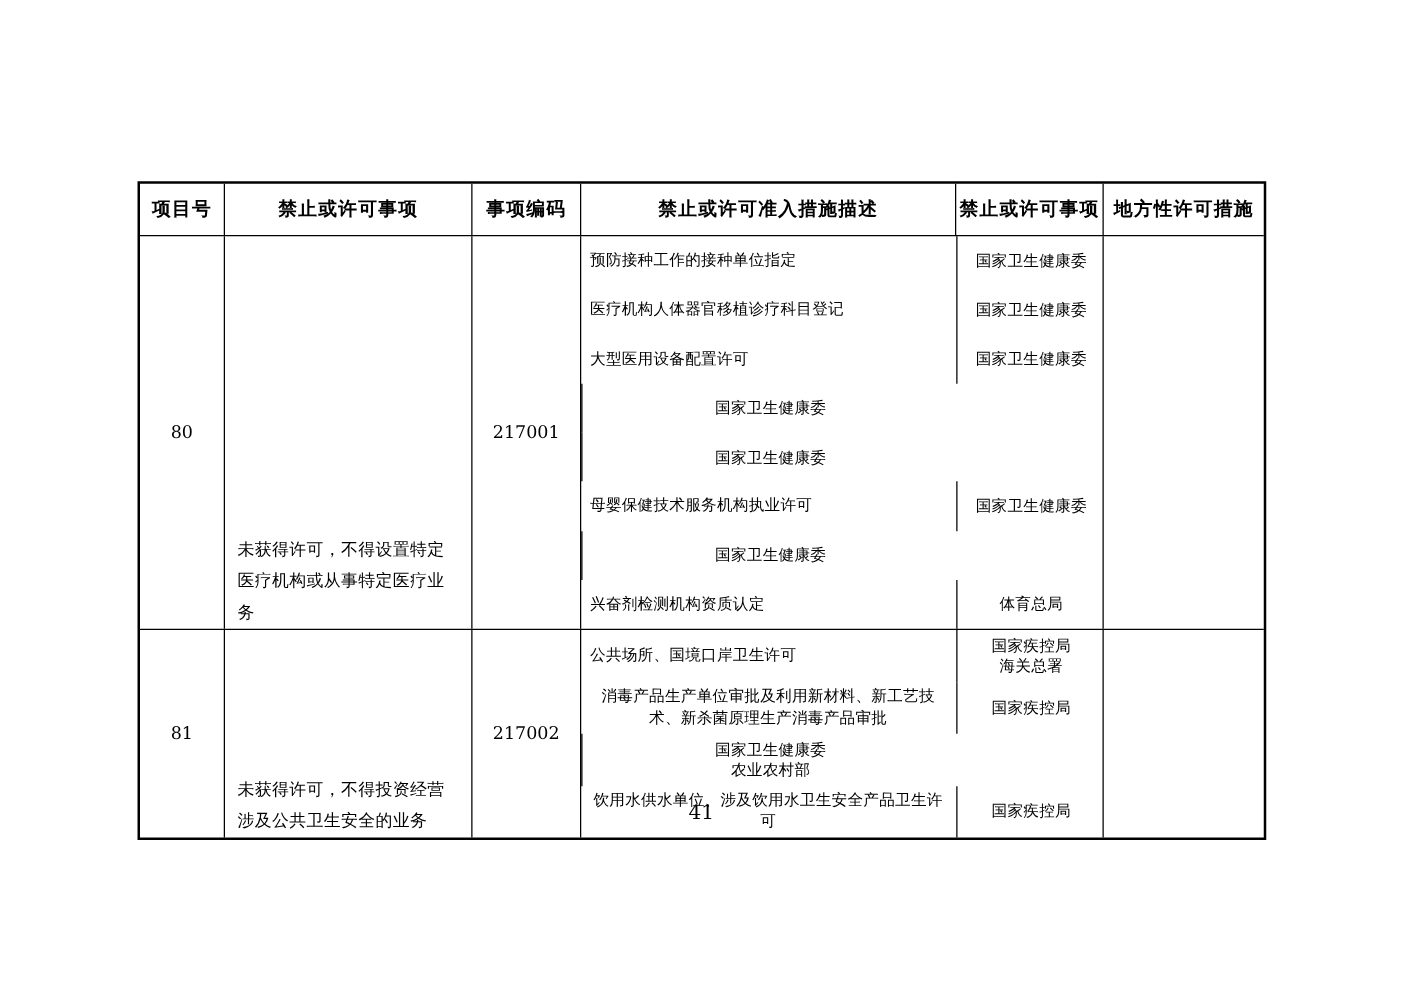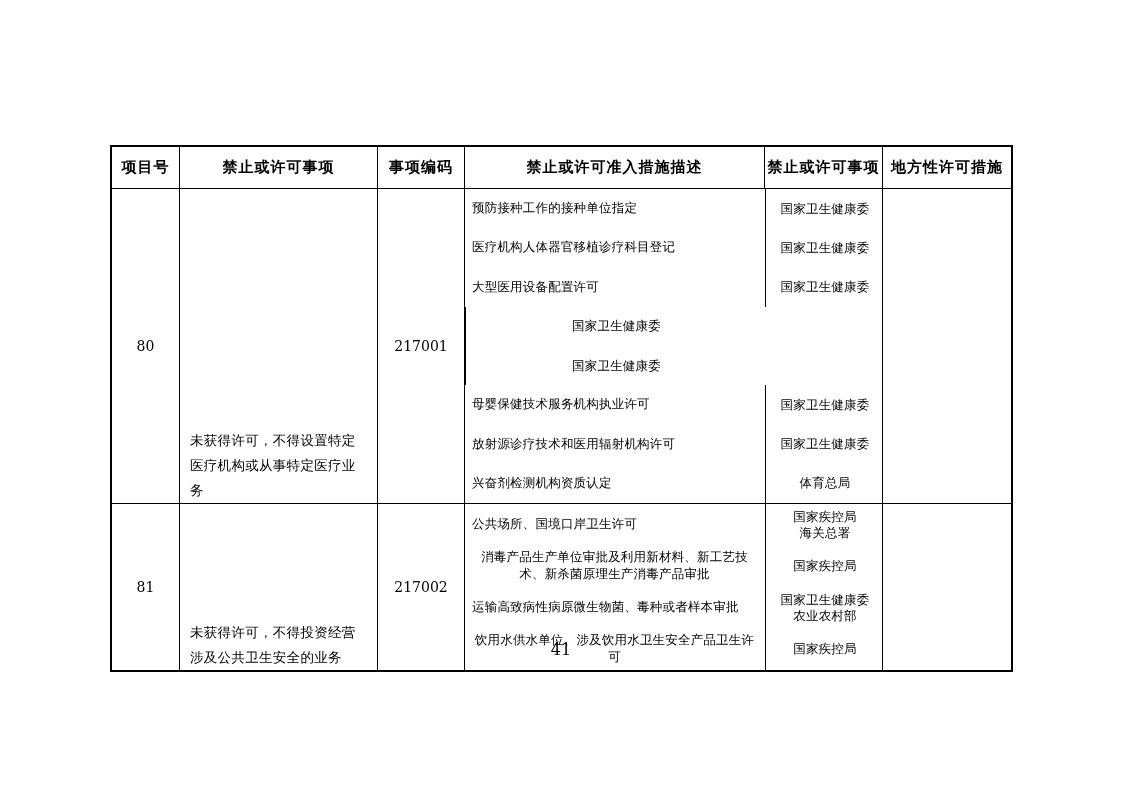--- a/index.html
+++ b/index.html
@@ -145,21 +145,20 @@
                 <div>国家卫生健康委</div>
               </div>
             </div>
             <div class="subrow">
               <div class="m-desc">母婴保健技术服务机构执业许可</div>
               <div class="m-dept">
                 <div>国家卫生健康委</div>
               </div>
             </div>
             <div class="subrow">
-              <div class="m-desc">放射源诊疗技术和医用辐射机构许可</div>
               <div class="m-dept">
                 <div>国家卫生健康委</div>
               </div>
             </div>
             <div class="subrow">
               <div class="m-desc">兴奋剂检测机构资质认定</div>
               <div class="m-dept">
                 <div>体育总局</div>
               </div>
             </div>
@@ -180,21 +179,20 @@
                 <div>海关总署</div>
               </div>
             </div>
             <div class="subrow">
               <div class="m-desc">消毒产品生产单位审批及利用新材料、新工艺技术、新杀菌原理生产消毒产品审批</div>
               <div class="m-dept">
                 <div>国家疾控局</div>
               </div>
             </div>
             <div class="subrow">
-              <div class="m-desc">运输高致病性病原微生物菌、毒种或者样本审批</div>
               <div class="m-dept">
                 <div>国家卫生健康委</div>
                 <div>农业农村部</div>
               </div>
             </div>
             <div class="subrow">
               <div class="m-desc">饮用水供水单位、涉及饮用水卫生安全产品卫生许可</div>
               <div class="m-dept">
                 <div>国家疾控局</div>
               </div>

